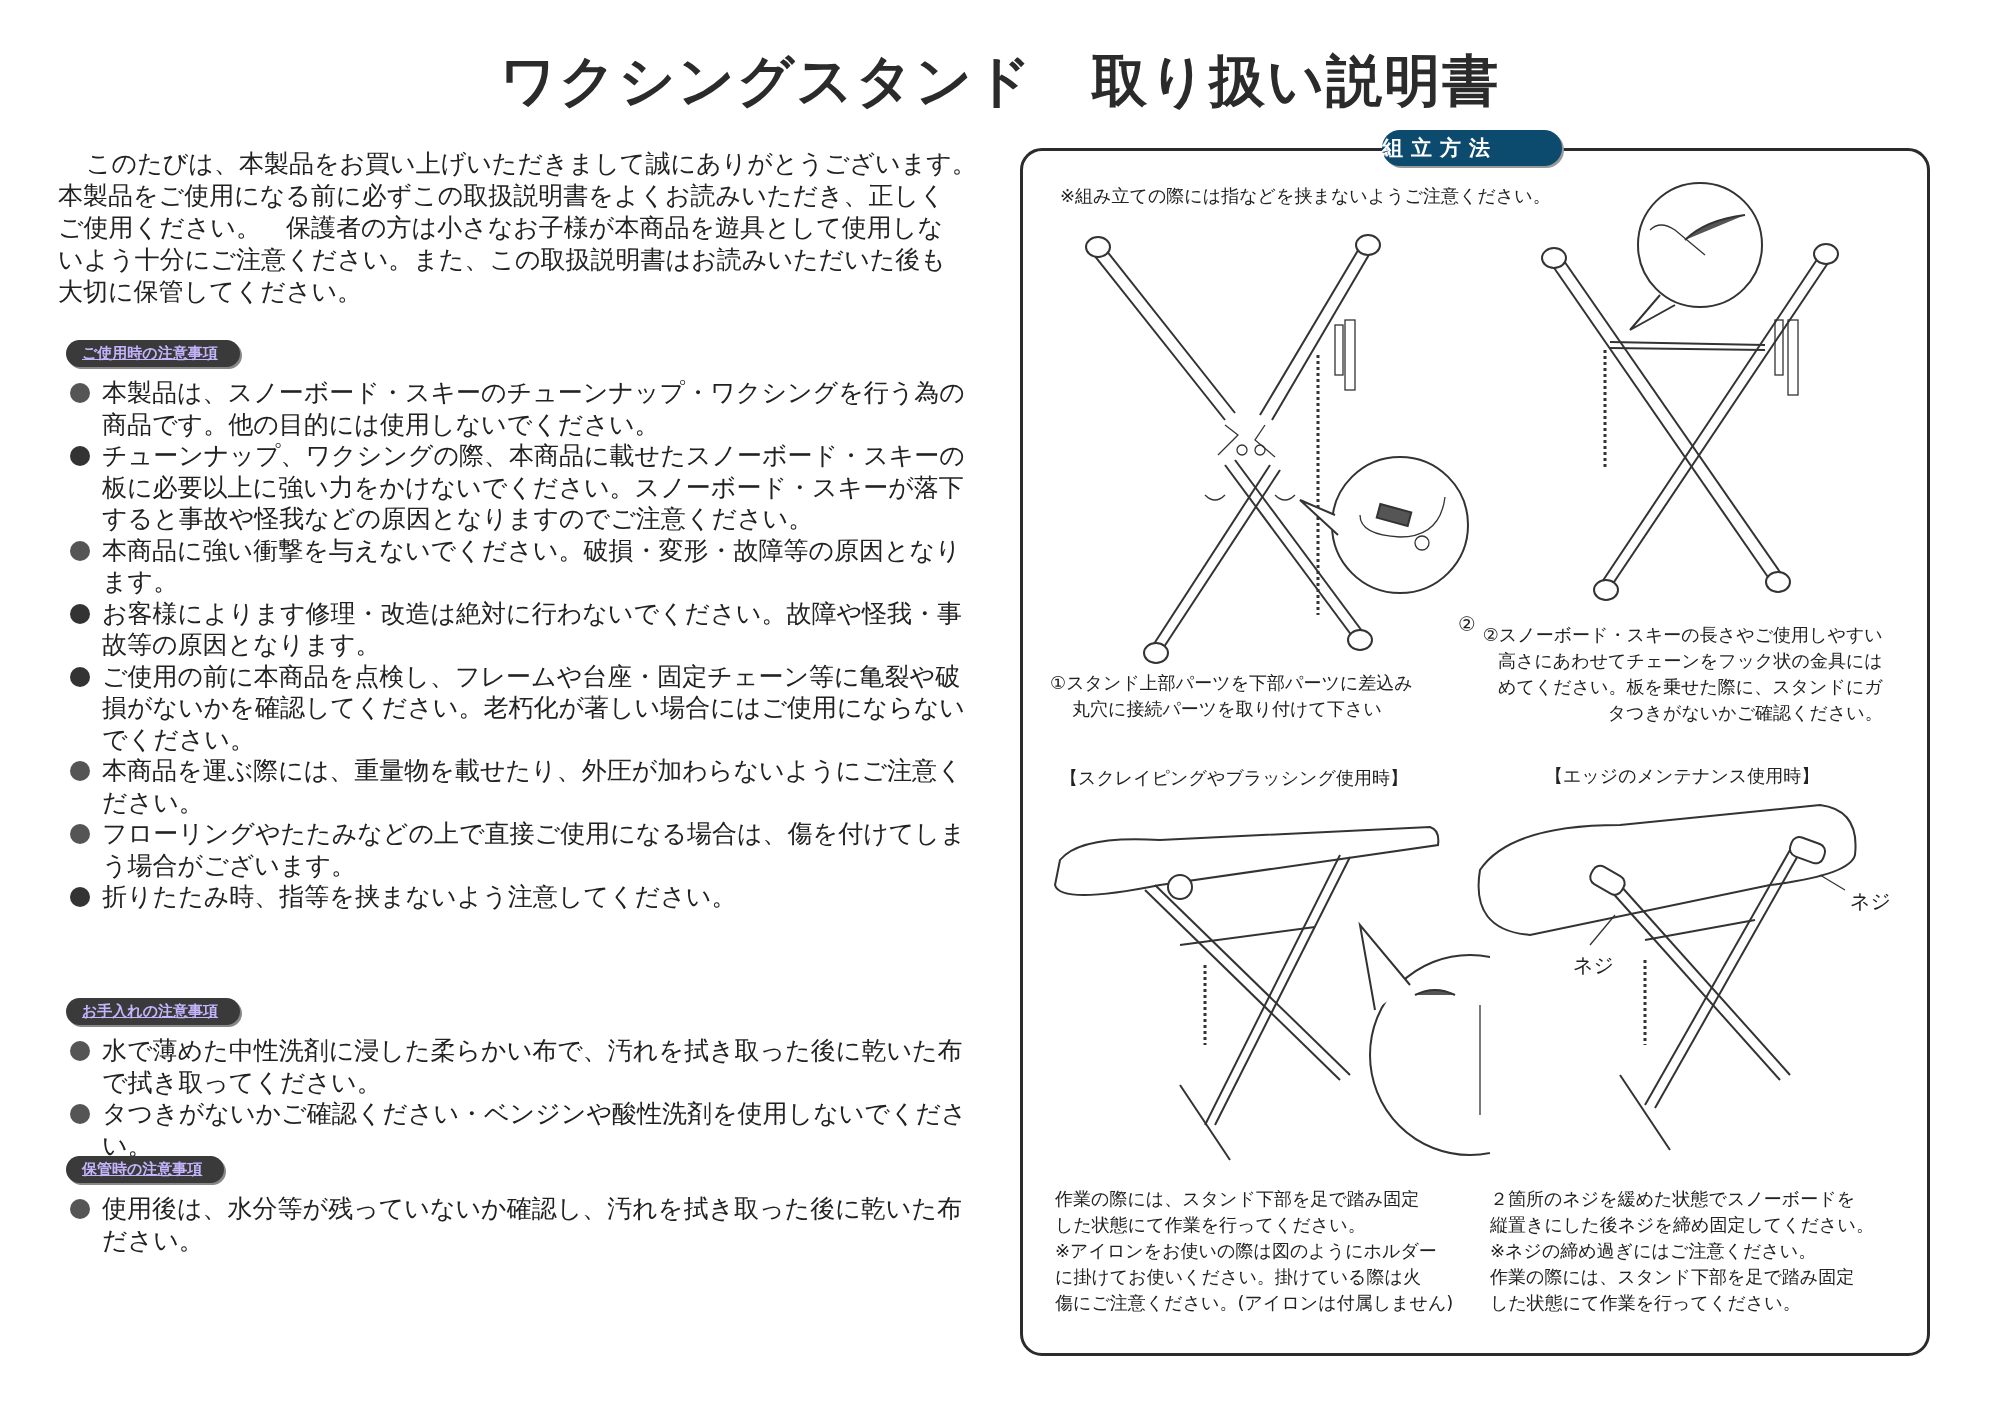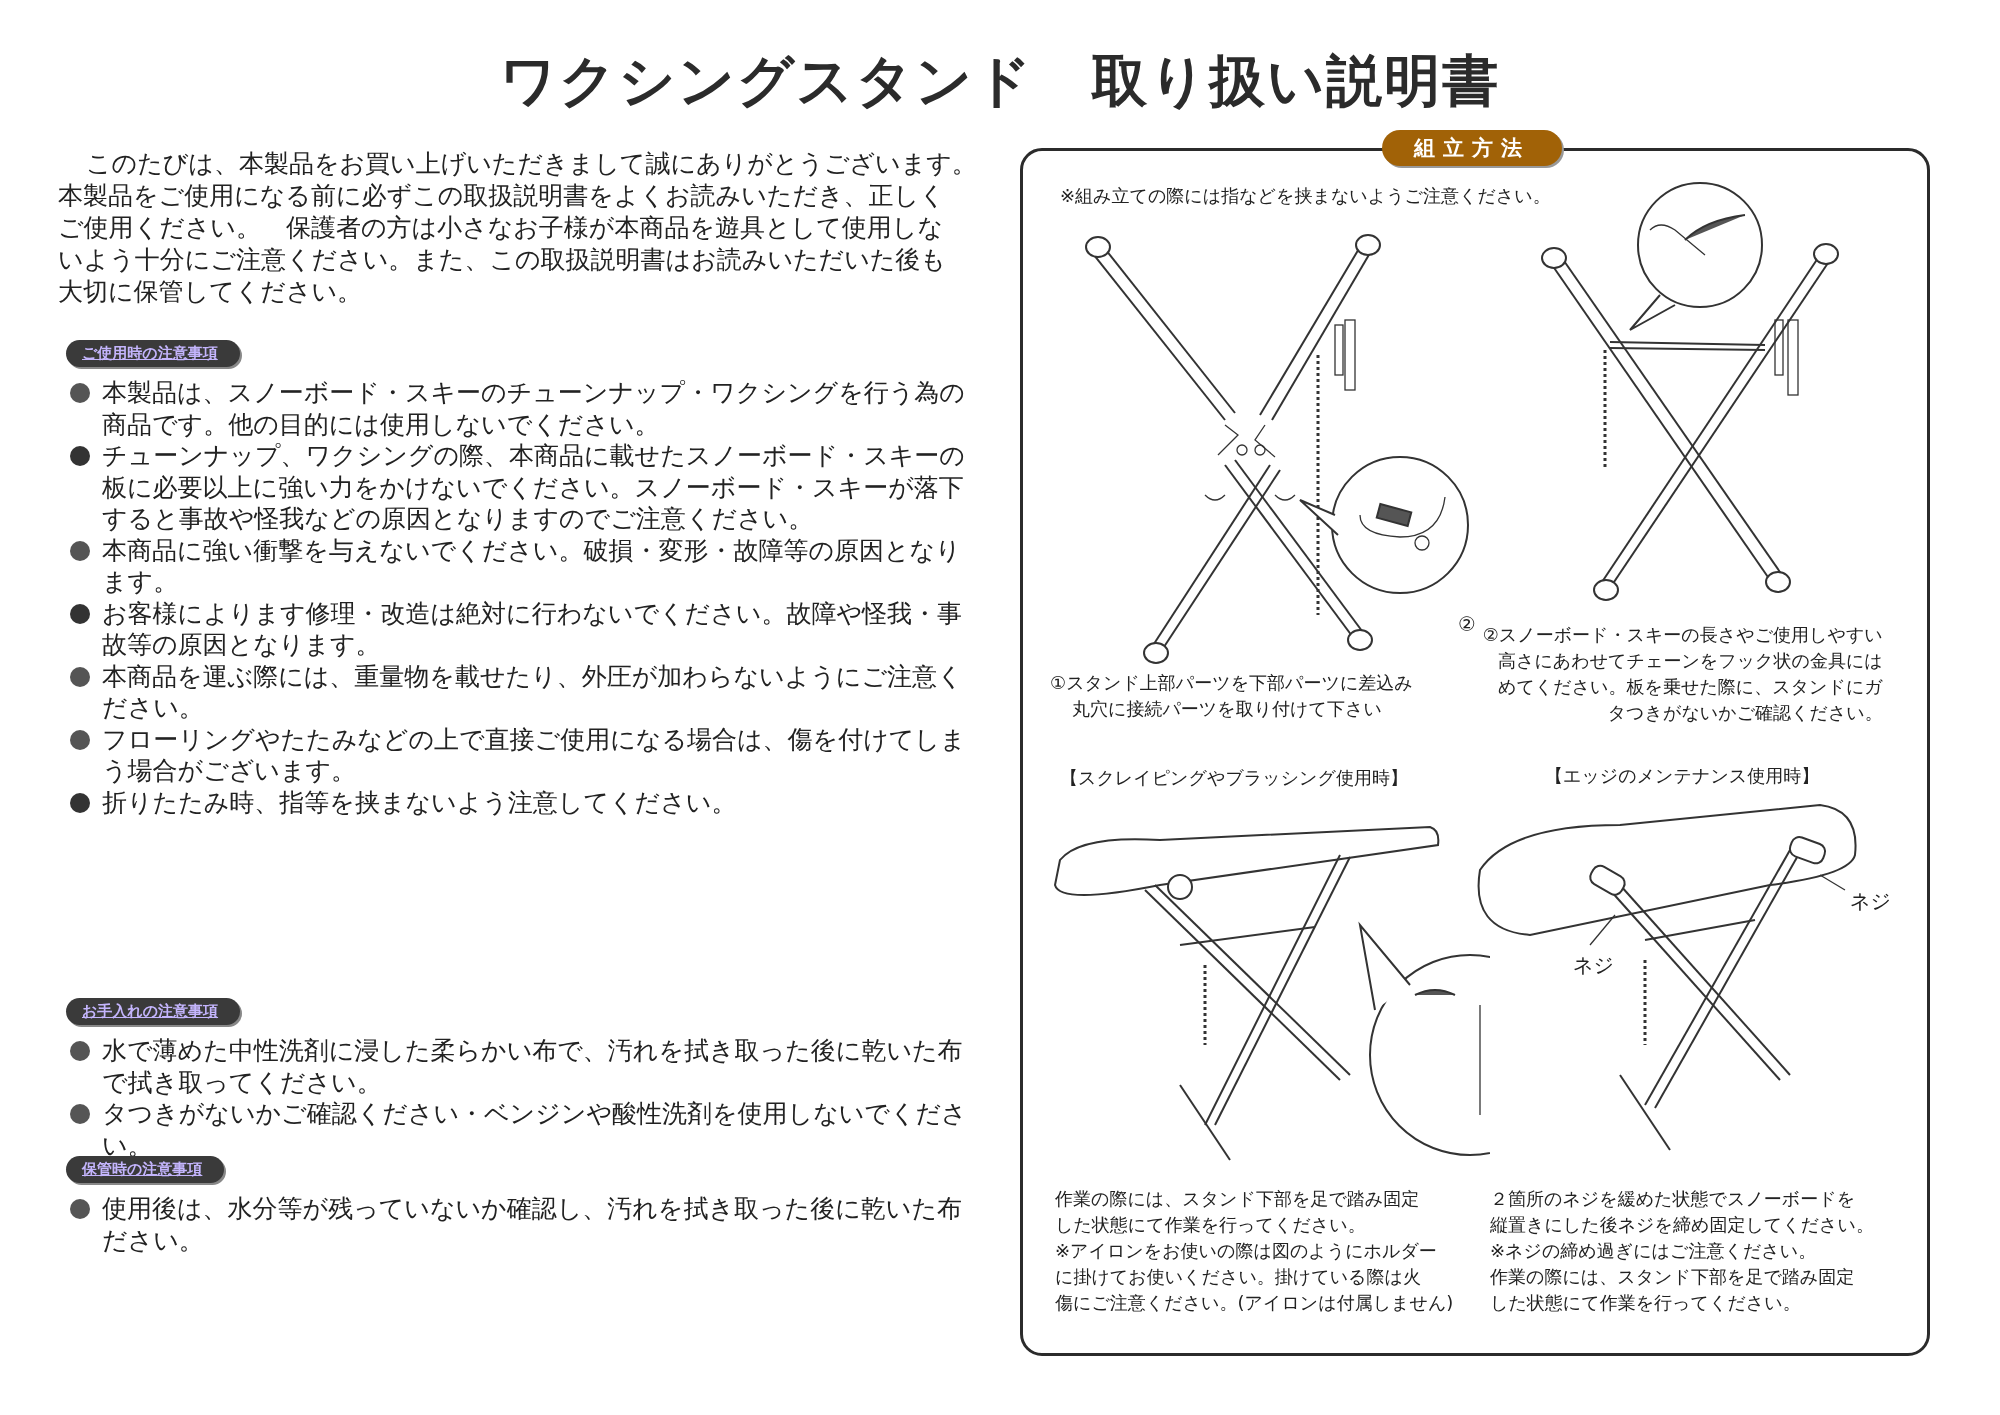--- a/index.html
+++ b/index.html
@@ -32,22 +32,22 @@
   }
   .item .bullet.grey { background: #555; }
   .item .line { display: block; white-space: nowrap; }
 
   .frame {
     position: absolute; left: 1020px; top: 148px; width: 910px; height: 1208px;
     border: 3px solid #2b2b2b; border-radius: 22px;
   }
   .frame-label {
     position: absolute; left: 1382px; top: 130px; width: 180px; height: 36px;
-    background: #a16207; color: #fff; font-size: 21px; font-weight: bold; letter-spacing: 8px;
-    border-radius: 18px; text-align: center; line-height: 36px; box-shadow: 2px 2px 0 #999;
+    background: #0c4a6e; color: #fff; font-size: 21px; font-weight: bold; letter-spacing: 8px;
+    border-radius: 18px; line-height: 36px; box-shadow: 2px 2px 0 #999;
   }
   .note-top { position: absolute; left: 1060px; top: 184px; font-size: 18px; color: #222; }
 
   .cap { position: absolute; font-size: 18px; line-height: 26px; color: #222; }
   .cap .line { display: block; white-space: nowrap; }
   .cap .sub { padding-left: 22px; }
 
   .subhead { position: absolute; font-size: 18px; color: #222; white-space: nowrap; }
 
   svg.fig { position: absolute; }
@@ -89,20 +89,26 @@
       <span class="bullet grey"></span>
       <span class="line">本商品に強い衝撃を与えないでください。破損・変形・故障等の原因となり</span>
       <span class="line">ます。</span>
     </div>
     <div class="item">
       <span class="bullet"></span>
       <span class="line">お客様によります修理・改造は絶対に行わないでください。故障や怪我・事</span>
       <span class="line">故等の原因となります。</span>
     </div>
     <div class="item">
+      <span class="bullet"></span>
+      <span class="line">ご使用の前に本商品を点検し、フレームや台座・固定チェーン等に亀裂や破</span>
+      <span class="line">損がないかを確認してください。老朽化が著しい場合にはご使用にならない</span>
+      <span class="line">でください。</span>
+    </div>
+    <div class="item">
       <span class="bullet grey"></span>
       <span class="line">本商品を運ぶ際には、重量物を載せたり、外圧が加わらないようにご注意く</span>
       <span class="line">ださい。</span>
     </div>
     <div class="item">
       <span class="bullet grey"></span>
       <span class="line">フローリングやたたみなどの上で直接ご使用になる場合は、傷を付けてしま</span>
       <span class="line">う場合がございます。</span>
     </div>
     <div class="item">

